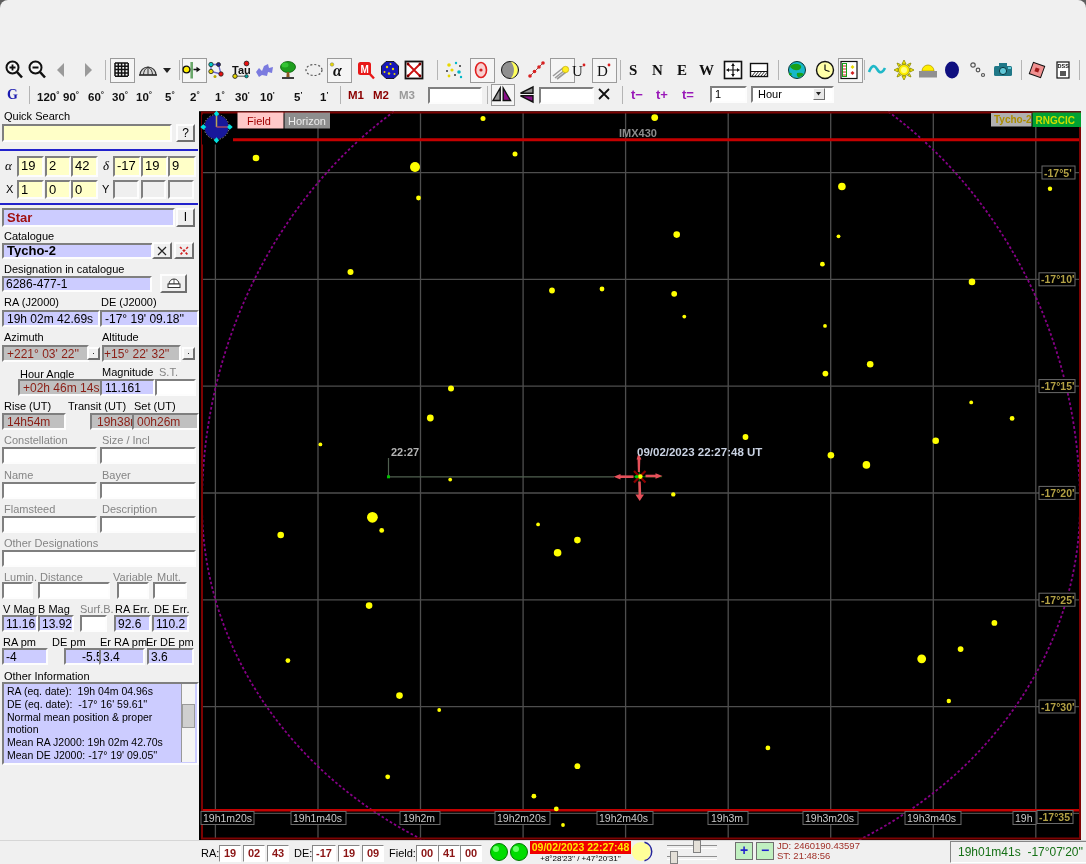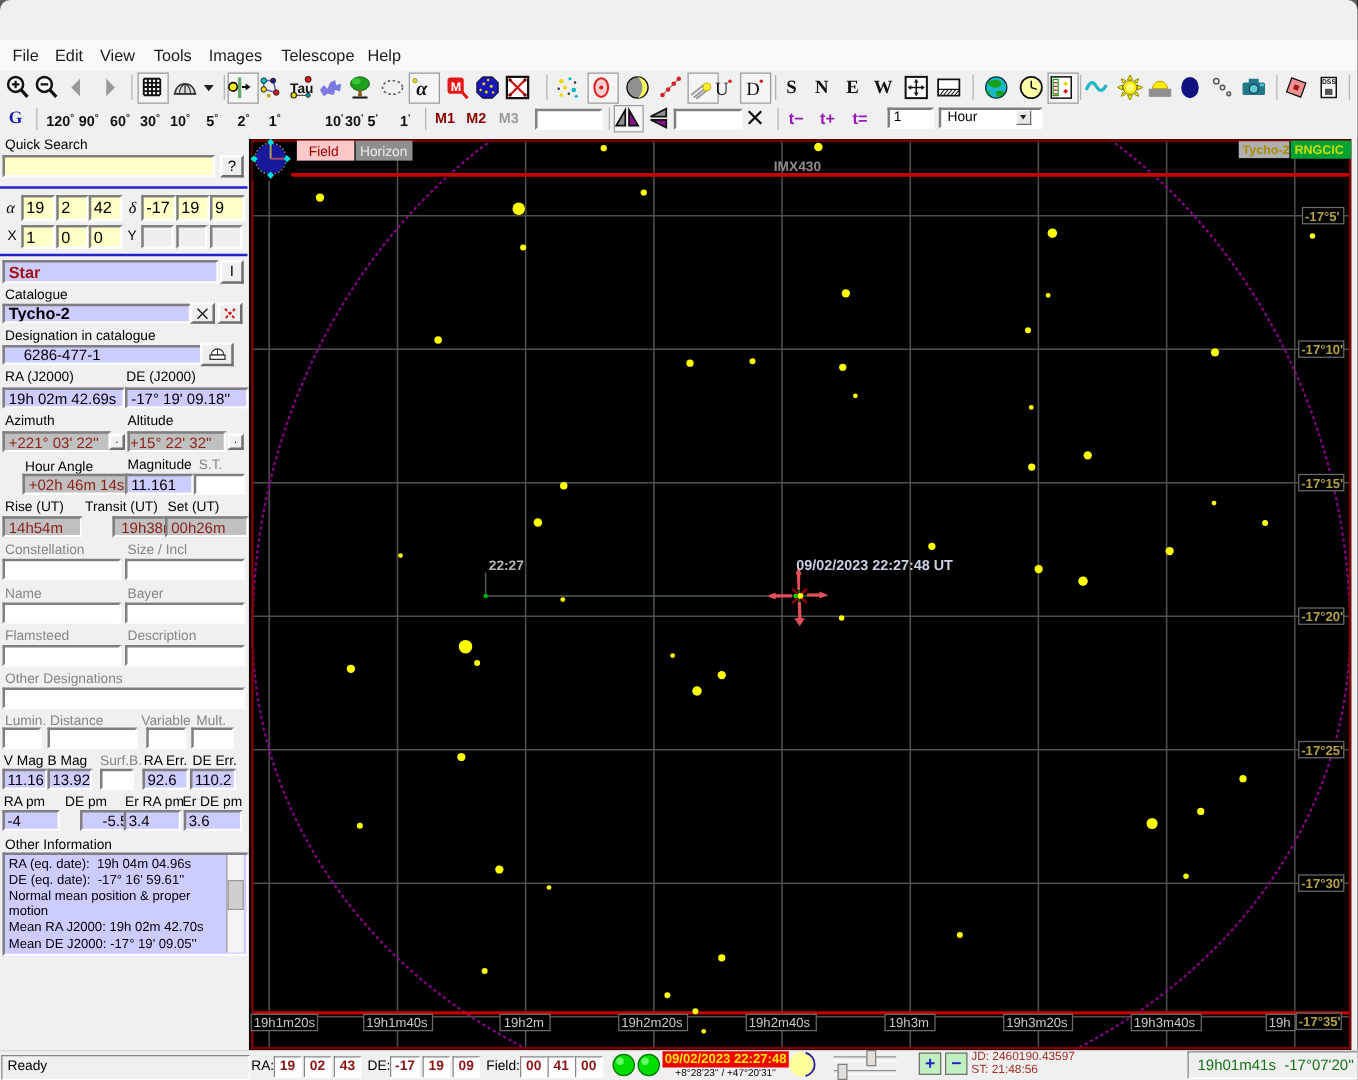--- a/index.html
+++ b/index.html
@@ -28,29 +28,20 @@
 .blue-line{position:absolute;left:0;width:198px;height:2px;background:#2222cc;}
 #statusbar{position:absolute;left:0;top:840px;width:1086px;height:24px;background:#f0f0f0;border-top:1px solid #d6d6d6;}
 .stbox{position:absolute;border:1px solid;border-color:#868686 #fff #fff #868686;background:#fff;font-size:11px;font-weight:bold;color:#8b1515;text-align:center;}
 .stlbl{position:absolute;font-size:11px;color:#000;}
 </style>
 </head>
 <body>
 <div id="win">
 
 
-<div id="menubar">
- <div class="menu" style="left:10px;">File</div>
- <div class="menu" style="left:44px;">Edit</div>
- <div class="menu" style="left:80px;">View</div>
- <div class="menu" style="left:123px;">Tools</div>
- <div class="menu" style="left:167px;">Images</div>
- <div class="menu" style="left:225px;">Telescope</div>
- <div class="menu" style="left:294px;">Help</div>
-</div>
 
 <div id="tb1">
 
  <svg class="ic" style="left:3px" width="22" height="22" viewBox="-11 -11 22 22">
   <circle cx="-1.5" cy="-2.5" r="6" fill="#f8f8f8" stroke="#111" stroke-width="2"></circle>
   <path d="M-4.5 -2.5 H1.5 M-1.5 -5.5 V0.5" stroke="#111" stroke-width="1.8"></path>
   <path d="M3 2 L8 7.5" stroke="#111" stroke-width="2.6"></path>
  </svg>
 
  <svg class="ic" style="left:26px" width="22" height="22" viewBox="-11 -11 22 22">
@@ -295,21 +286,21 @@
  <div class="fov" style="left:7px;color:#1a1ab0;font-family:'Liberation Serif';font-size:14px;">G</div>
  <div class="vsep2" style="left:29px"></div>
  <div class="fov" style="left:37px;">120<sup>°</sup></div>
  <div class="fov" style="left:63px;">90<sup>°</sup></div>
  <div class="fov" style="left:88px;">60<sup>°</sup></div>
  <div class="fov" style="left:112px;">30<sup>°</sup></div>
  <div class="fov" style="left:136px;">10<sup>°</sup></div>
  <div class="fov" style="left:165px;">5<sup>°</sup></div>
  <div class="fov" style="left:190px;">2<sup>°</sup></div>
  <div class="fov" style="left:215px;">1<sup>°</sup></div>
- <div class="fov" style="left:235px;margin-left:41px;">30<sup>'</sup></div>
+ <div class="fov" style="left:235px;">30<sup>'</sup></div>
  <div class="fov" style="left:260px;">10<sup>'</sup></div>
  <div class="fov" style="left:294px;">5<sup>'</sup></div>
  <div class="fov" style="left:320px;">1<sup>'</sup></div>
  <div class="vsep2" style="left:340px"></div>
  <div class="fov" style="left:348px;color:#8b0000;">M1</div>
  <div class="fov" style="left:373px;color:#8b0000;">M2</div>
  <div class="fov" style="left:399px;color:#9a9a9a;">M3</div>
  <div class="sbox" style="left:428px;top:3px;width:50px;height:13px;"></div>
  <div class="vsep2" style="left:487px"></div>
  <div class="btnb" style="left:491px;top:0;width:22px;height:20px;"></div>
@@ -368,21 +359,21 @@
   <svg width="12" height="12" viewBox="0 0 12 12" style="margin-top:1px">
           <path d="M2 2 L10 10 M10 2 L2 10" stroke="#222" stroke-width="1.2"></path>
         </svg>
  </div>
  <div class="btn" style="left:174px;top:134px;width:16px;height:13px;">
   <svg width="12" height="12" viewBox="0 0 12 12" style="margin-top:1px">
           <path d="M2 2 L10 10 M10 2 L2 10" stroke="#d02020" stroke-width="1.6" stroke-dasharray="2.5 1.5"></path>
         </svg>
  </div>
  <div class="lbl" style="left:4px;top:155px;">Designation in catalogue</div>
- <div class="sbox lav" style="left:2px;top:168px;width:144px;height:12px;padding-left:15px;font-size:12px;line-height:12px;">6286-477-1</div>
+ <div class="sbox lav" style="left:2px;top:168px;width:144px;height:12px;padding-left:2px;font-size:12px;line-height:12px;">6286-477-1</div>
  <div class="btn" style="left:160px;top:166px;width:23px;height:15px;">
   <svg width="18" height="14" viewBox="0 0 18 14" style="margin-top:0px">
    <path d="M4 8 A5 5 0 0 1 14 8 Z" fill="#fff" stroke="#333" stroke-width="1"></path>
    <path d="M9 3 V8" stroke="#333" stroke-width="0.8"></path>
    <rect x="3" y="8" width="12" height="3.5" fill="#fff" stroke="#333" stroke-width="1"></rect>
   </svg>
  </div>
  <div class="lbl" style="left:4px;top:188px;">RA (J2000)</div>
  <div class="lbl" style="left:101px;top:188px;">DE (J2000)</div>
  <div class="sbox lav" style="left:2px;top:202px;width:91px;height:13px;padding-left:3px;">19h 02m 42.69s</div>
@@ -620,21 +611,20 @@
    <text x="599" y="821.5">19h2m40s</text>
    <text x="711" y="821.5">19h3m</text>
    <text x="805" y="821.5">19h3m20s</text>
    <text x="907" y="821.5">19h3m40s</text>
    <text x="1015" y="821.5">19h</text>
   </g>
  </g>
 </svg>
 
 <div id="statusbar">
- <div class="abs" style="left:1px;top:3px;width:193px;height:18px;border:1px solid;border-color:#868686 #fff #fff #868686;background:#f0f0f0;font-size:11px;color:#000;padding-left:4px;line-height:17px;">Ready</div>
  <div class="stlbl" style="left:201px;top:6px;">RA:</div>
  <div class="stbox" style="left:219px;top:4px;width:20px;height:15px;line-height:15px;">19</div>
  <div class="stbox" style="left:243px;top:4px;width:20px;height:15px;line-height:15px;">02</div>
  <div class="stbox" style="left:267px;top:4px;width:20px;height:15px;line-height:15px;">43</div>
  <div class="stlbl" style="left:294px;top:6px;">DE:</div>
  <div class="stbox" style="left:312px;top:4px;width:22px;height:15px;line-height:15px;">-17</div>
  <div class="stbox" style="left:338px;top:4px;width:20px;height:15px;line-height:15px;">19</div>
  <div class="stbox" style="left:362px;top:4px;width:20px;height:15px;line-height:15px;">09</div>
  <div class="stlbl" style="left:389px;top:6px;">Field:</div>
  <div class="stbox" style="left:416px;top:4px;width:20px;height:15px;line-height:15px;">00</div>

